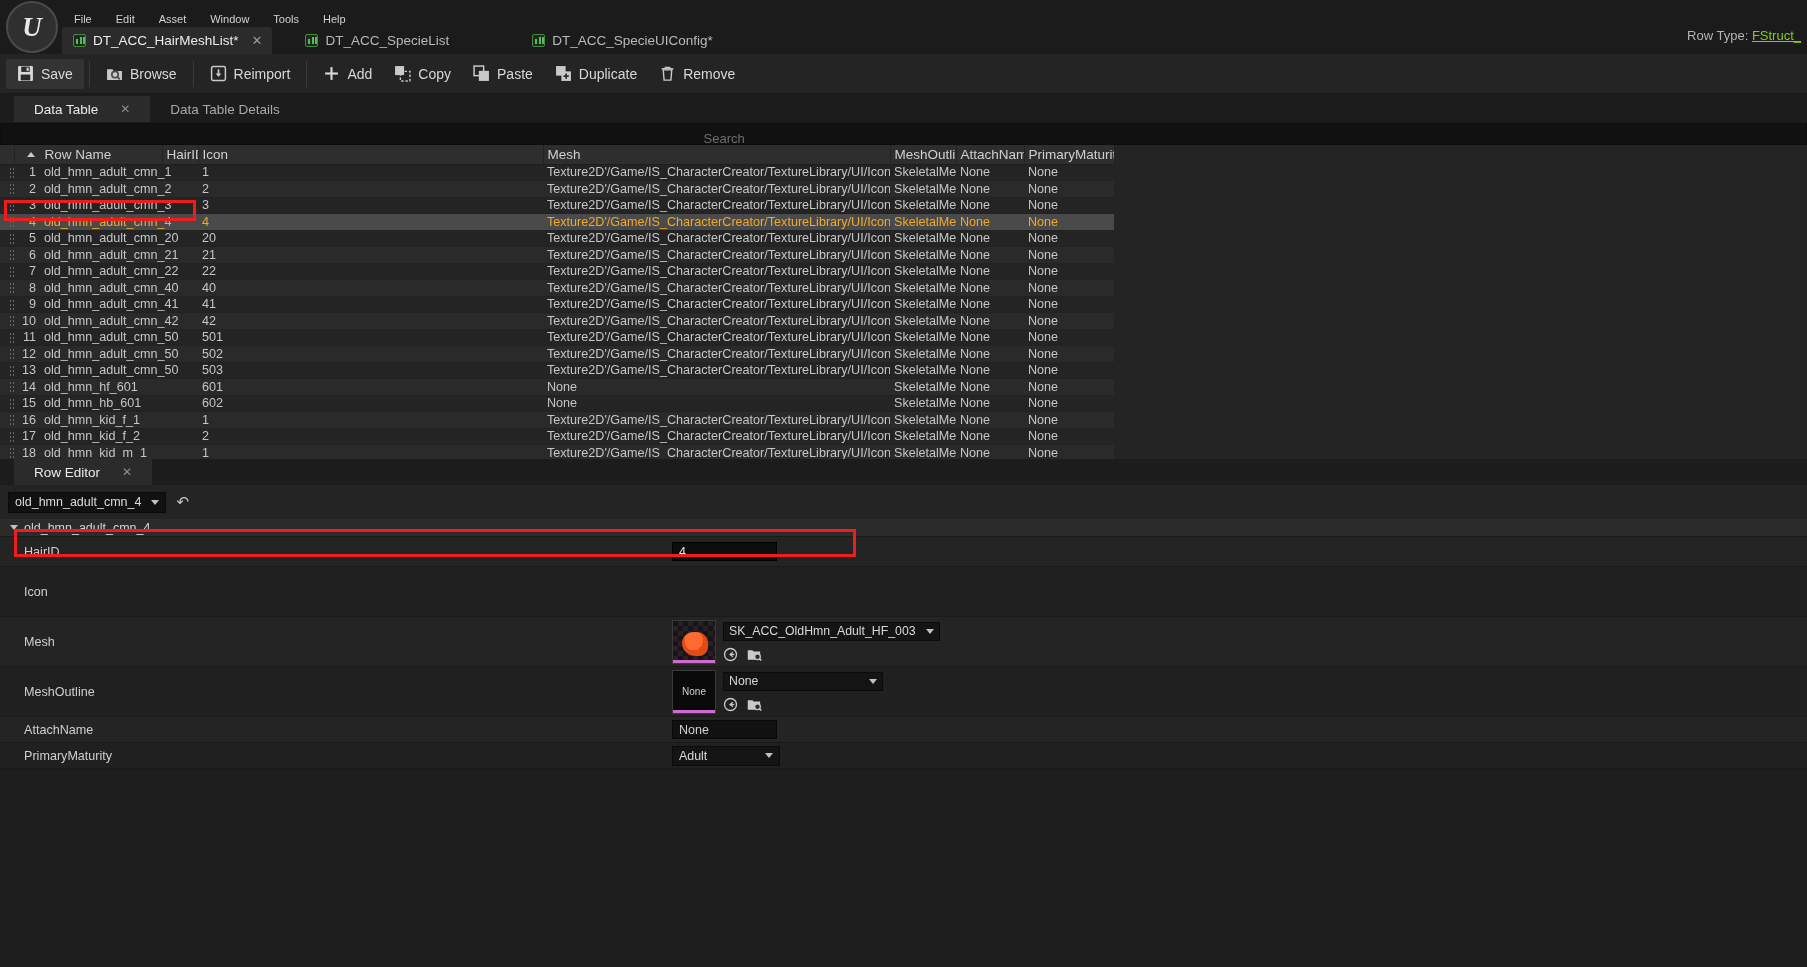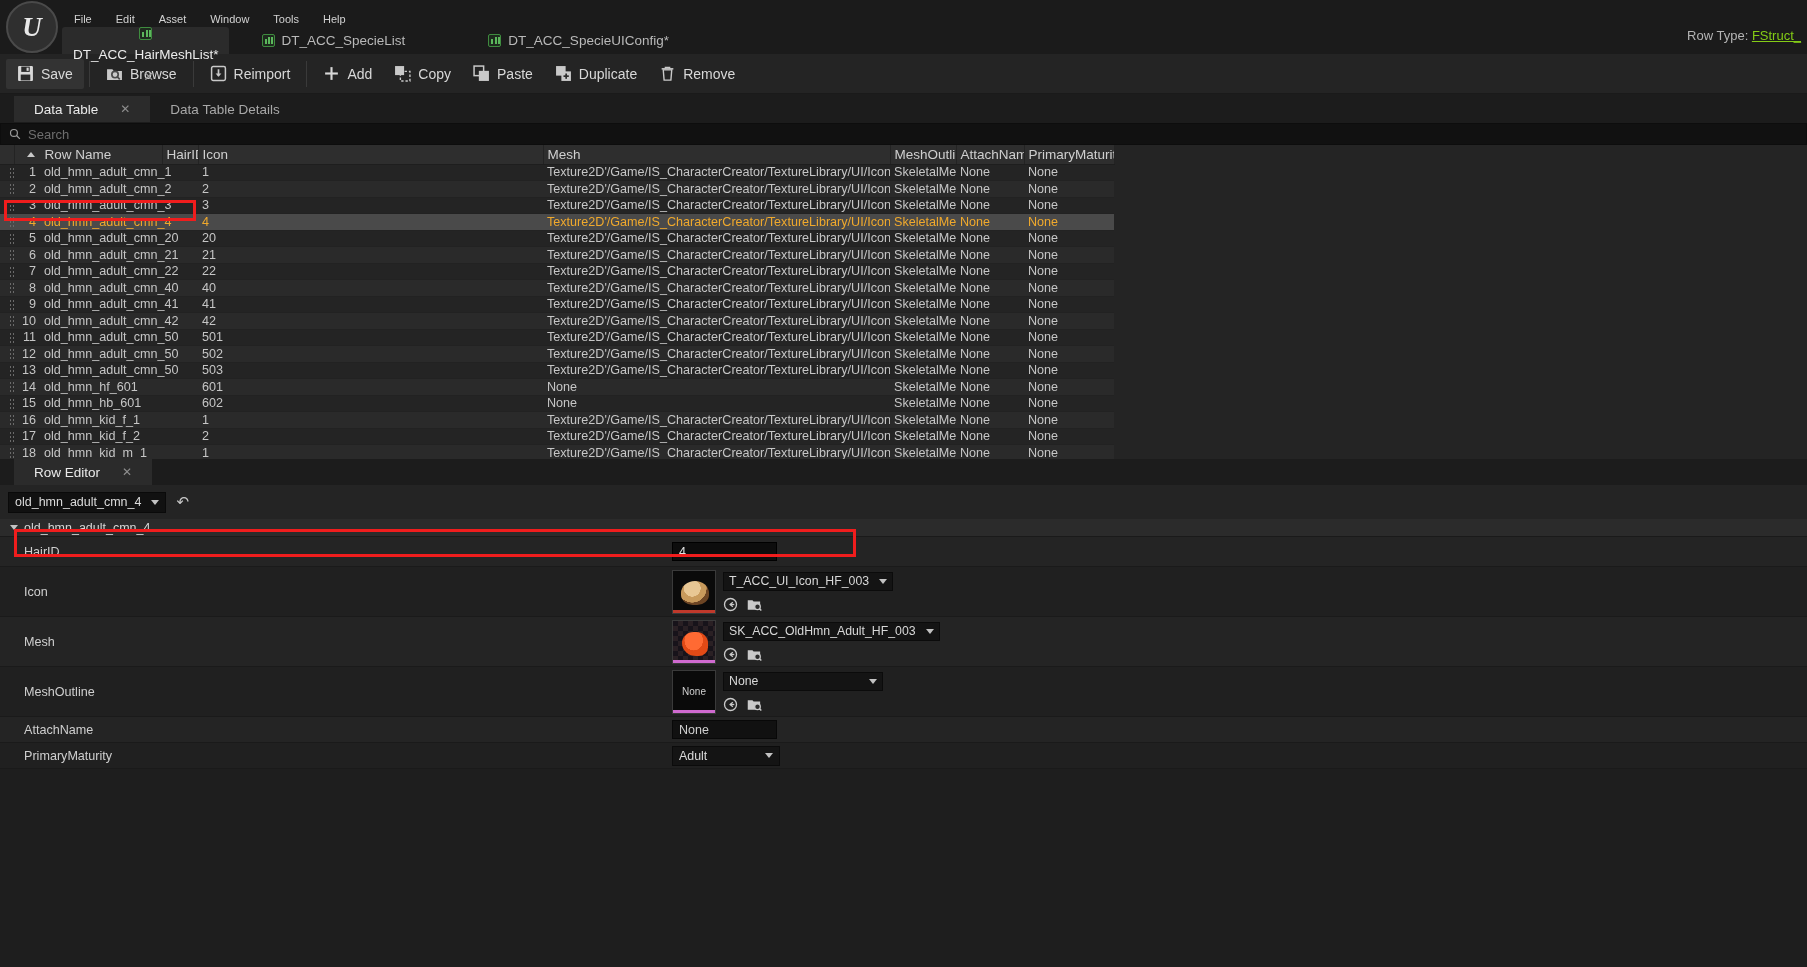--- a/index.html
+++ b/index.html
@@ -39,21 +39,21 @@
     position: absolute; left: 62px; top: 24px;
     display: flex; align-items: flex-end; height: 30px;
   }
   .atab {
     display: flex; align-items: center; gap: 7px;
     height: 27px; padding: 0 10px 0 11px;
     font-size: 13.5px; color: #b9b9b9;
     border-top-left-radius: 3px; border-top-right-radius: 3px;
     cursor: default;
   }
-  .atab.active { background: #2b2b2b; color: #ececec; flex-direction: column; }
+  .atab.active { background: #2b2b2b; color: #ececec; }
   .atab .tabicon {
     width: 13px; height: 13px; border: 1.5px solid #3f8c3f; border-radius: 2px;
     display: inline-block; position: relative; background: #1e2a1e; flex:none;
   }
   .atab .tabicon::before {
     content: ""; position: absolute; left: 2px; bottom: 2px;
     width: 2px; height: 5px; background: #5cb85c;
   }
   .atab .tabicon::after {
     content: ""; position: absolute; left: 5.5px; bottom: 2px;
@@ -87,20 +87,21 @@
     cursor: default;
   }
   .ptab.active { background: #2b2b2b; color: #eaeaea; }
   .ptab .x { font-size: 12px; color: #8e8e8e; }
 
   
   .searchbar {
     height: 22px; background: #111111; display: flex; align-items: center;
     gap: 7px; padding: 0 8px; margin: 1px 0 0 0;
     border: 1px solid #0d0d0d;
+    flex-direction: column;
   }
   .searchbar input {
     background: transparent; border: none; outline: none;
     color: #dcdcdc; font-size: 13px; font-family: "Liberation Sans", sans-serif;
     width: 400px;
   }
   .searchbar input::placeholder { color: #6e6e6e; }
 
   
   .tablewrap { background: #242424; height: 314px; overflow: hidden; position: relative; }
@@ -629,44 +630,20 @@
 
   <div class="prop" style="height:30px">
     <div class="label">HairID</div>
     <div class="value">
       <div class="numfield">4</div>
     </div>
   </div>
 
   <div class="prop alt" style="height:50px">
     <div class="label">Icon</div>
-    <div class="value rowpair">
-      <div class="thumb">
-        <div class="hairA"></div>
-        <div class="bar" style="background:#c0392b"></div>
-      </div>
-      <div class="valuecol">
-        <div class="assetcombo">
-          <span>T_ACC_UI_Icon_HF_003</span>
-          <span class="chev"></span>
-        </div>
-        <div class="assetbtns">
-          <svg width="15" height="15" viewBox="0 0 16 16">
-            <circle cx="8" cy="8" r="6.4" fill="none" stroke="#cacaca" stroke-width="1.4"></circle>
-            <path d="M10.5 5.5 7.6 8l2.9 2.5" fill="none" stroke="#cacaca" stroke-width="1.4"></path>
-            <line x1="7.6" y1="8" x2="12" y2="8" stroke="#cacaca" stroke-width="1.4"></line>
-          </svg>
-          <svg width="15" height="15" viewBox="0 0 16 16">
-            <path d="M0.8 3.4h5l1.2 1.5H14v8.7H0.8z" fill="#cacaca"></path>
-            <circle cx="11.2" cy="10.4" r="3" fill="#2a2a2a" stroke="#cacaca" stroke-width="1.3"></circle>
-            <line x1="13.3" y1="12.5" x2="15.3" y2="14.5" stroke="#cacaca" stroke-width="1.5"></line>
-          </svg>
-        </div>
-      </div>
-    </div>
   </div>
 
   <div class="prop" style="height:50px">
     <div class="label">Mesh</div>
     <div class="value rowpair">
       <div class="thumb">
         <div class="checker"></div>
         <div class="hairB"></div>
         <div class="bar" style="background:#d06ad0"></div>
       </div>

